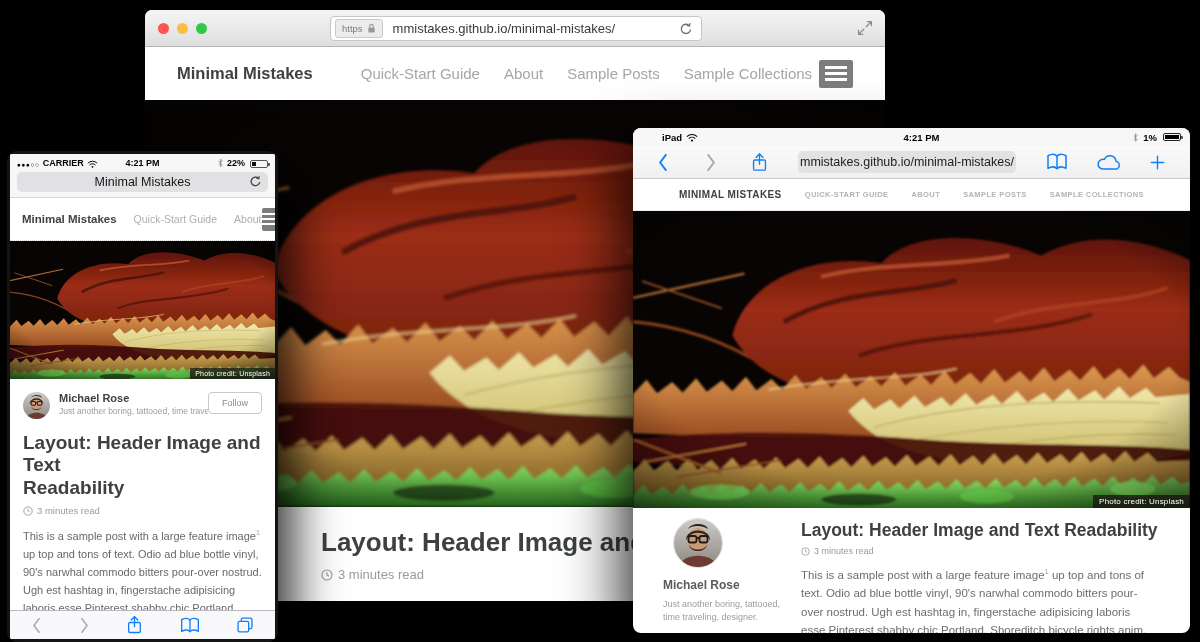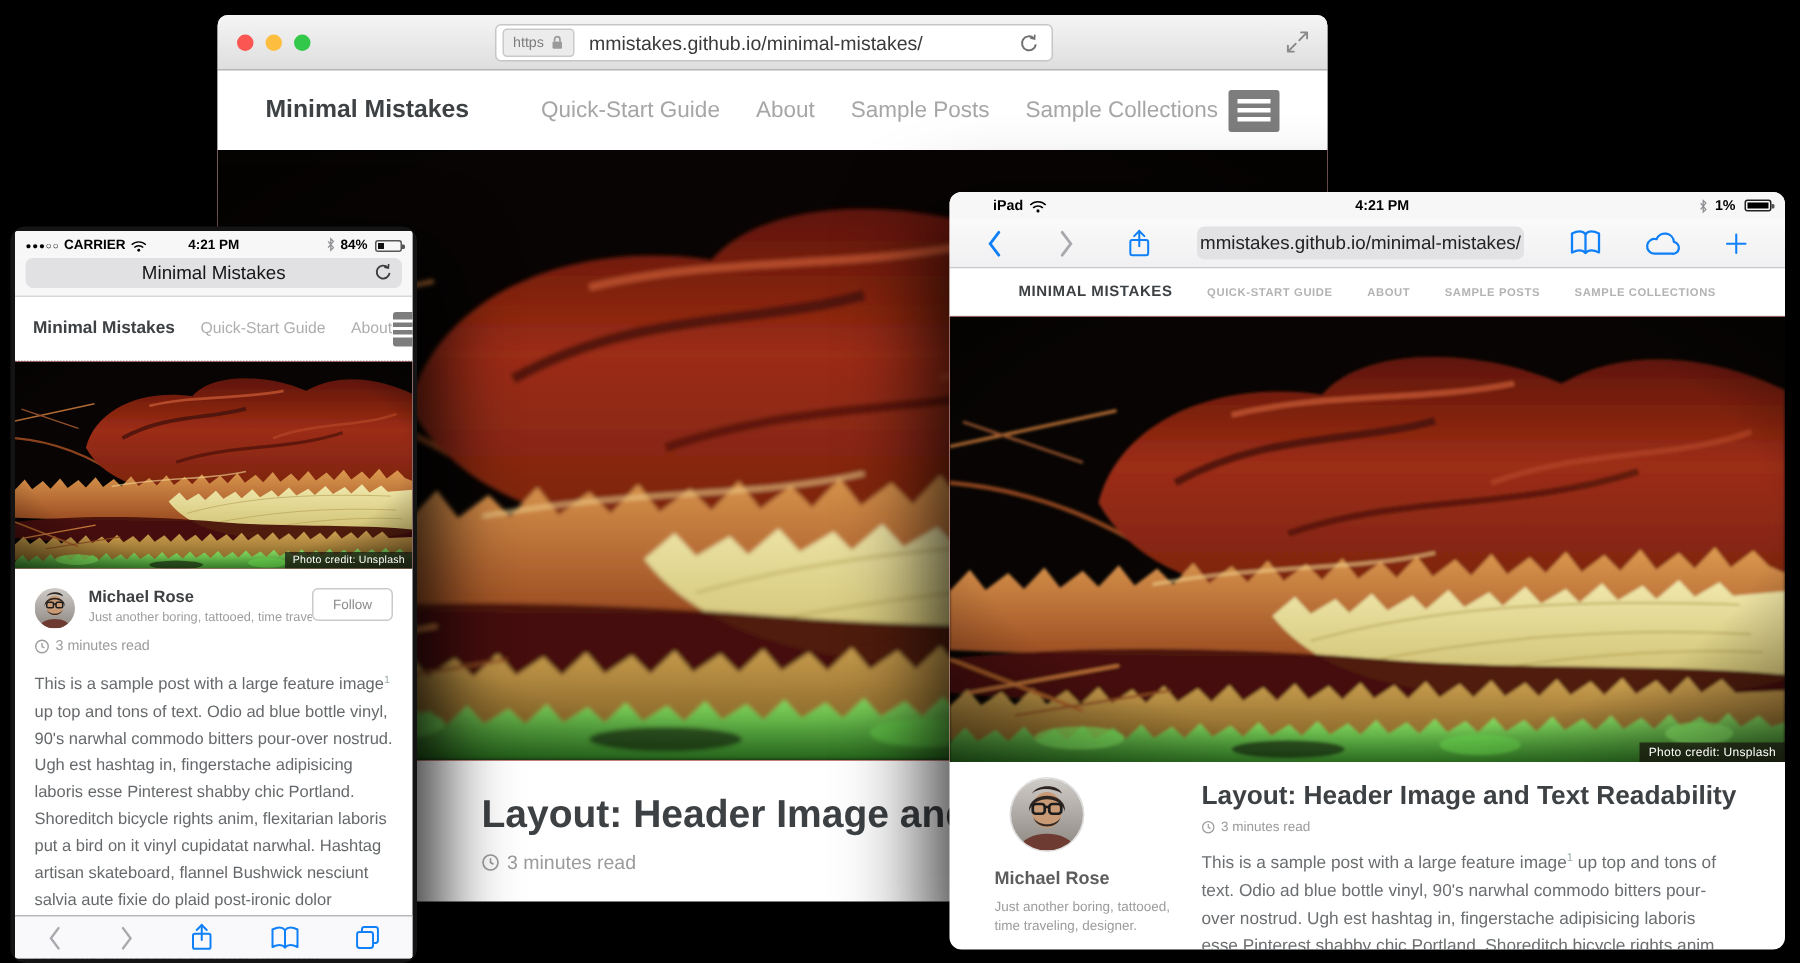--- a/index.html
+++ b/index.html
@@ -276,21 +276,21 @@
             <path d="M1,4 a8.5,8.5 0 0 1 12,0"></path>
               <path d="M3.2,6.3 a5.4,5.4 0 0 1 7.6,0"></path>
               <circle cx="7" cy="8.6" r="1.2" fill="#000" stroke="none"></circle>
           </svg>
         </span>
         <span class="sect mid">4:21 PM</span>
         <span class="sect right">
           <svg class="ico" width="7" height="10" viewBox="0 0 10 14" fill="none" stroke="#8e8e93" stroke-width="1.2">
             <path d="M2.5,4 L7.5,10 L5,12.5 V1.5 L7.5,4 L2.5,10"></path>
           </svg>
-          <span>84%</span>
+          <span>22%</span>
           <span class="battery">
               <span class="fill fill-22"></span>
             </span>
         </span>
       </div>
 
       <div class="ip-urlbar">
         <div class="ip-field">
           <span class="pagetitle">Minimal Mistakes</span>
           <svg class="ico reload" width="13" height="13" viewBox="0 0 16 16" fill="none" stroke="currentColor" stroke-width="1.5">
@@ -324,20 +324,24 @@
             <svg viewBox="0 0 48 48">
                 <use href="#avatarpic" xlink:href="#avatarpic"></use>
               </svg>
           </span>
           <span class="author-info">
             <div class="author-name">Michael Rose</div>
             <div class="author-bio">Just another boring, tattooed, time traveling, designer.</div>
           </span>
           <button class="follow-btn">Follow</button>
         </div>
+        <h1 class="ip-title">
+          <span>Layout: Header Image and Text</span><br>
+          <span>Readability</span>
+        </h1>
         <div class="meta ip-meta">
           <svg class="ico" width="10" height="10" viewBox="0 0 12 12" fill="none" stroke="currentColor" stroke-width="1.1">
             <circle cx="6" cy="6" r="5"></circle>
               <path d="M6,3.2 V6 L8,7.2"></path>
           </svg>
           <span>3 minutes read</span>
         </div>
         <p class="ip-body"><span>This is a sample post with a large feature image</span><sup>1</sup><span> up top and tons of text. Odio ad blue bottle vinyl, 90's narwhal commodo bitters pour-over nostrud. Ugh est hashtag in, fingerstache adipisicing laboris esse Pinterest shabby chic Portland. Shoreditch bicycle rights anim, flexitarian laboris put a bird on it vinyl cupidatat narwhal. Hashtag artisan skateboard, flannel Bushwick nesciunt salvia aute fixie do plaid post-ironic dolor McSweeney's. Cliche pour-over chambray nulla four loko skateboard sapiente hashtag.</span></p>
 
       </div>

